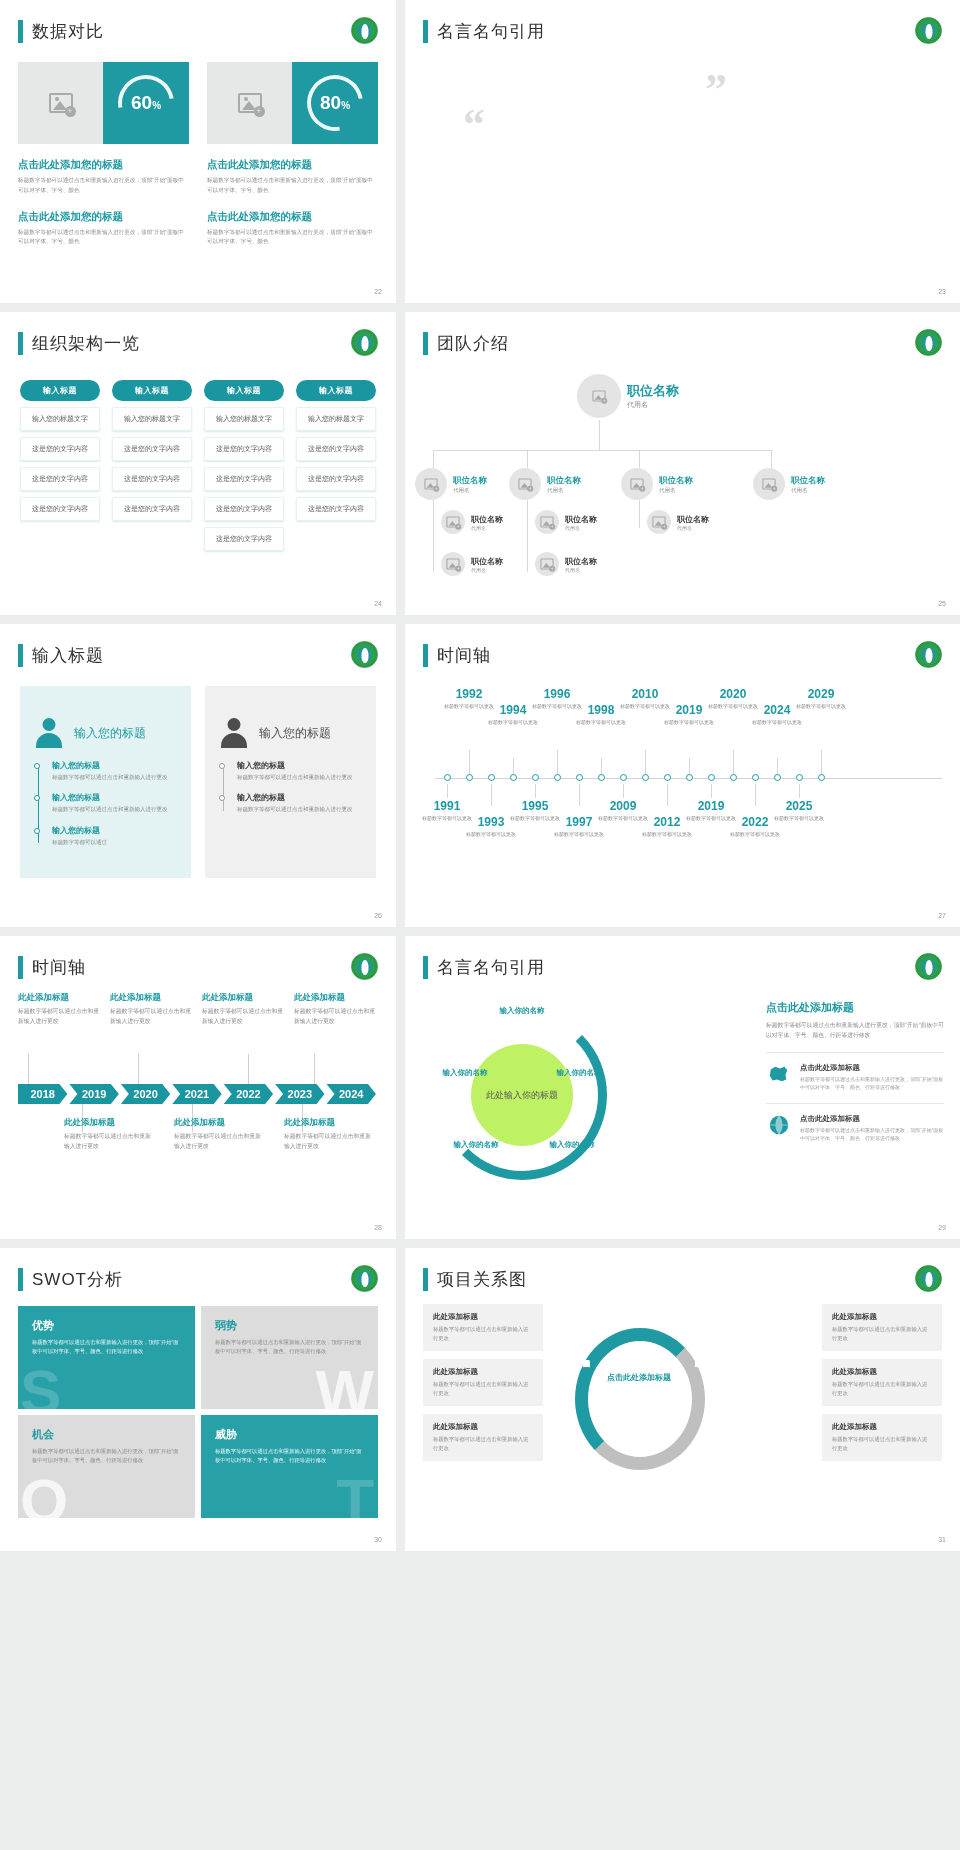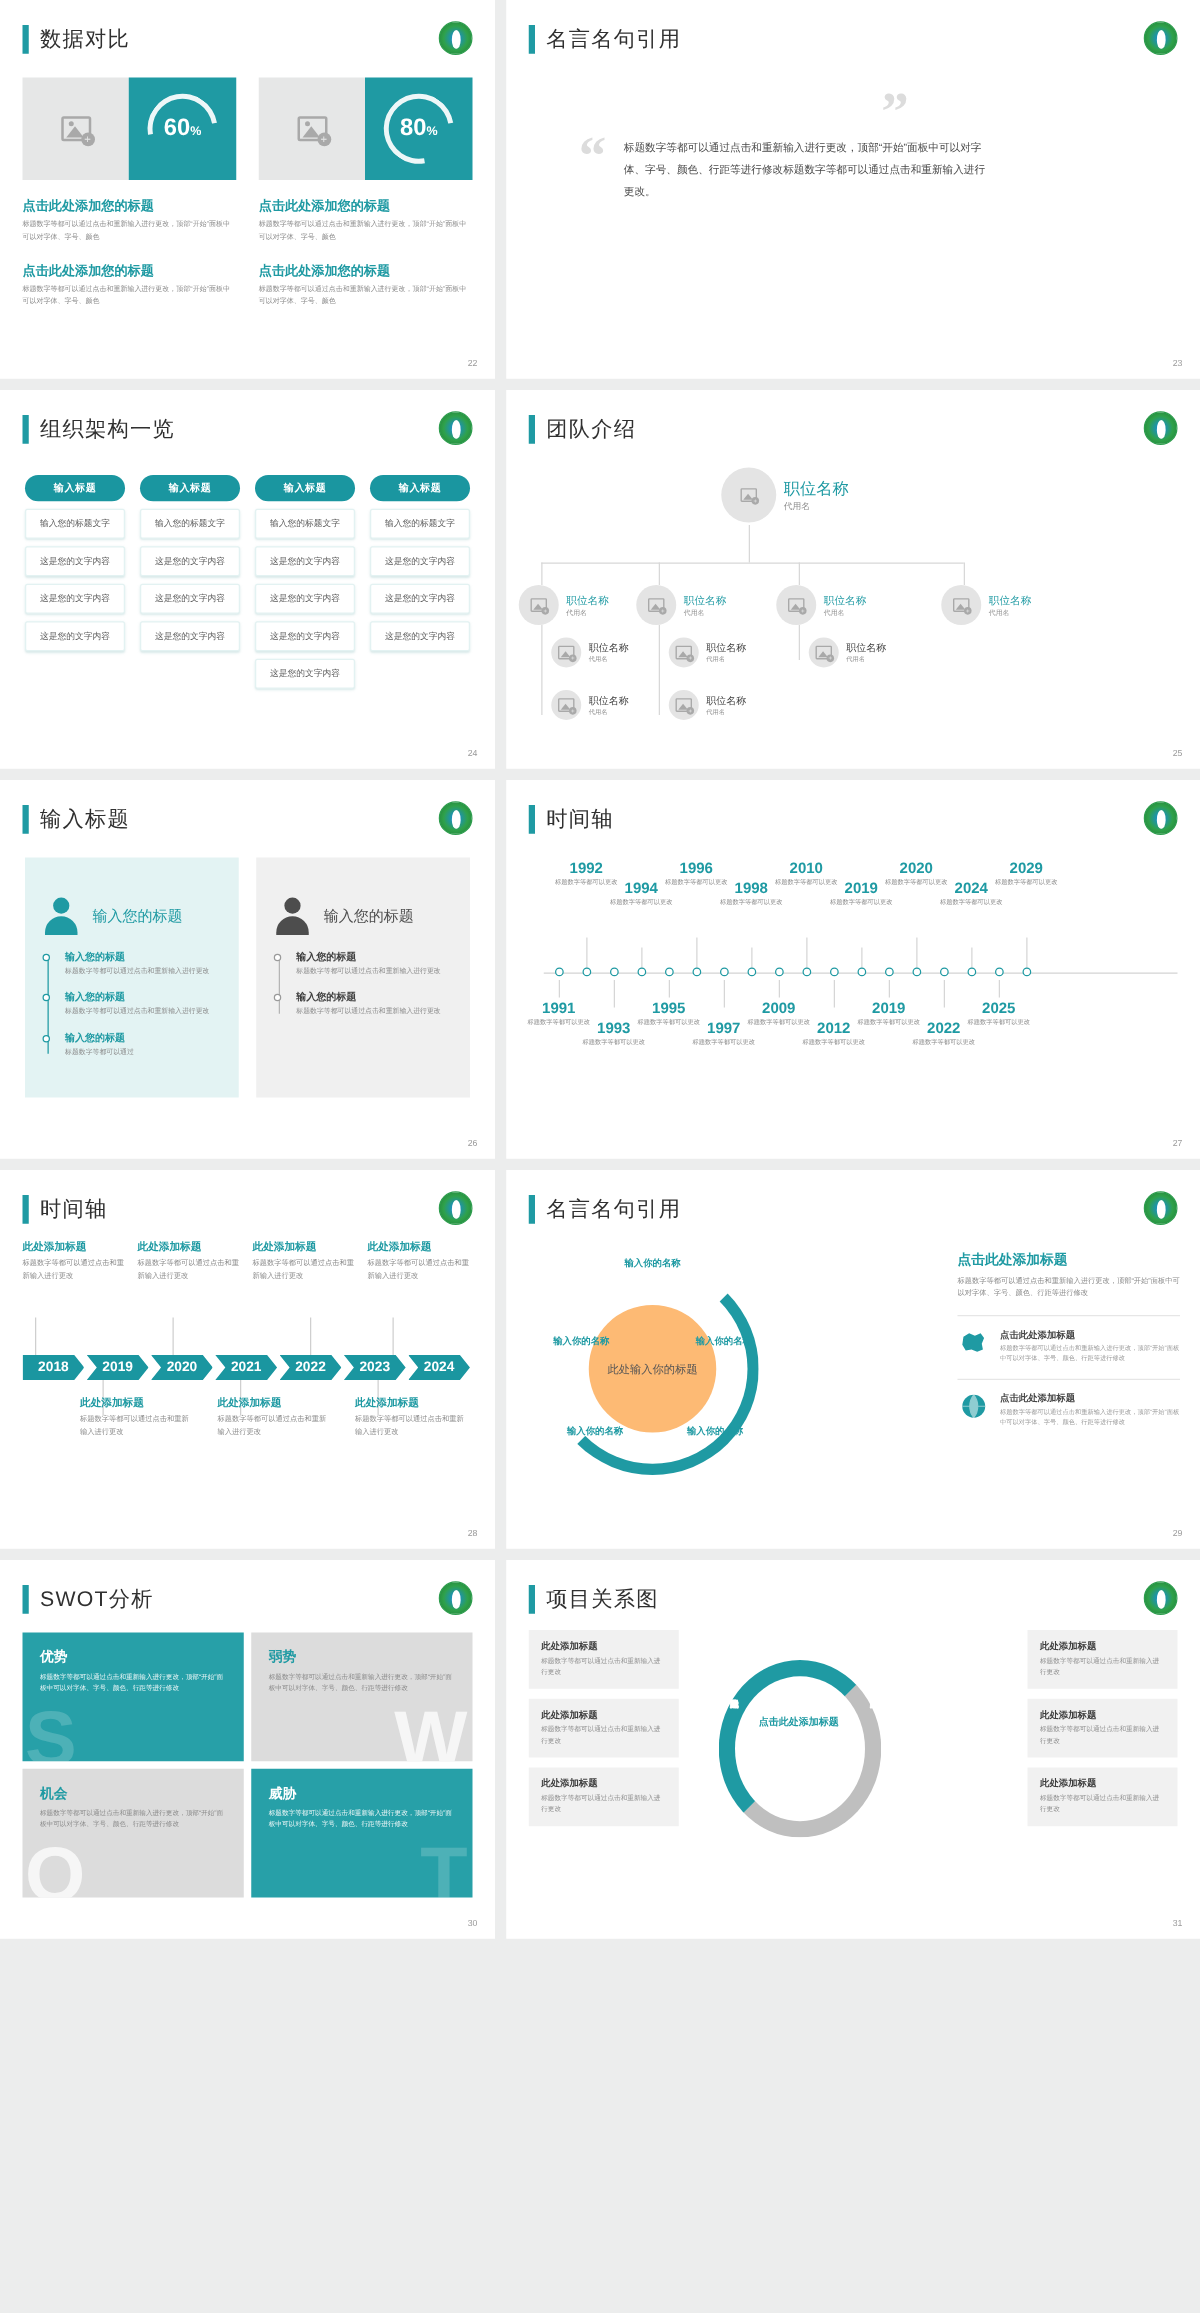--- a/index.html
+++ b/index.html
@@ -58,21 +58,21 @@
     border-radius:12px; padding:5px 0; letter-spacing:.5px;}
   .org-cell { background:#fff; border:1px solid #e3f2f2; box-shadow:0 1px 2px rgba(140,190,190,.35);
     font-size:7px; color:#5b5b5b; text-align:center; padding:6px 0; margin-top:6px; border-radius:2px;}
   .org-extra { margin-top:6px; }
 
   
   .team { position:absolute; top:56px; left:0; right:0; height:230px;}
   .av { border-radius:50%; background:#e4e4e4; display:flex; align-items:center; justify-content:center;}
   .av .ph-icon { transform:scale(.55); }
   .tm-node { position:absolute; display:flex; align-items:center; gap:6px;}
-  .tm-name { color:#1f9aa3; font-weight:normal; }
+  .tm-name { color:#1f9aa3; font-weight:bold; }
   .tm-sub { color:#8d8d8d; }
   .tline { position:absolute; background:#d8d8d8; }
 
   
   .ac { position:absolute; top:62px; left:20px; right:20px; display:flex; gap:14px; height:192px;}
   .ac-box { flex:1; padding:32px 14px; }
   .ac-teal { background:#e3f3f3; }
   .ac-grey { background:#f0f0f0; }
   .ac-top { display:flex; align-items:center; gap:10px;}
   .person { width:30px; height:30px; position:relative; }
@@ -116,21 +116,21 @@
   .chev:first-child{ clip-path: polygon(0 0, calc(100% - 8px) 0, 100% 50%, calc(100% - 8px) 100%, 0 100%);}
   .tb-stem { position:absolute; width:1px; background:#cfcfcf;}
   .tb-bot { position:absolute; top:125px; left:0; right:0; display:flex; }
 
   
   .ind { position:absolute; top:56px; left:10px; right:16px; height:220px;}
   .donut { position:absolute; left:22px; top:18px; width:170px; height:170px;}
   .donut-ring { position:absolute; inset:0; border-radius:50%; border:9px solid #1f9aa3;
     border-top-color:transparent; border-left-color:transparent;}
   .donut-core { position:absolute; left:34px; top:34px; width:102px; height:102px; border-radius:50%;
-    background:#fdba74; display:flex; align-items:center; justify-content:center; text-align:center;
+    background:#bef264; display:flex; align-items:center; justify-content:center; text-align:center;
     font-size:9px; color:#555; line-height:1.6; }
   .ind-lab { position:absolute; font-size:7.5px; color:#1f9aa3; font-weight:bold; text-align:center;
     line-height:1.45;}
   .ind-right { position:absolute; right:0; top:8px; width:178px;}
   .ind-h { color:#1f9aa3; font-size:11px; font-weight:bold;}
   .ind-p { color:#8b8b8b; font-size:5.8px; line-height:1.75; margin-top:5px;}
   .ind-row { display:flex; gap:8px; margin-top:12px; padding-top:10px; border-top:1px solid #e6e6e6;}
   .ind-ico { width:26px; height:22px; flex:0 0 26px; color:#1f9aa3; }
   .ind-rh { font-size:7.5px; color:#444; font-weight:bold;}
   .ind-rp { font-size:5px; color:#9a9a9a; line-height:1.6; margin-top:2px;}
@@ -218,21 +218,20 @@
   </div>
 
   <div class="slide col2">
     <div class="shead">
       <span class="sbar"></span>
       <span class="stitle">名言名句引用</span>
     </div>
     <div class="logo"></div>
     <div class="q-wrap">
       <div class="q-mark">“</div>
-      <div class="q-text">标题数字等都可以通过点击和重新输入进行更改，顶部“开始”面板中可以对字体、字号、颜色、行距等进行修改标题数字等都可以通过点击和重新输入进行更改。</div>
     </div>
     <div class="q-mark2">”</div>
     <div class="pnum">23</div>
   </div>
 
   <div class="slide">
     <div class="shead">
       <span class="sbar"></span>
       <span class="stitle">组织架构一览</span>
     </div>

